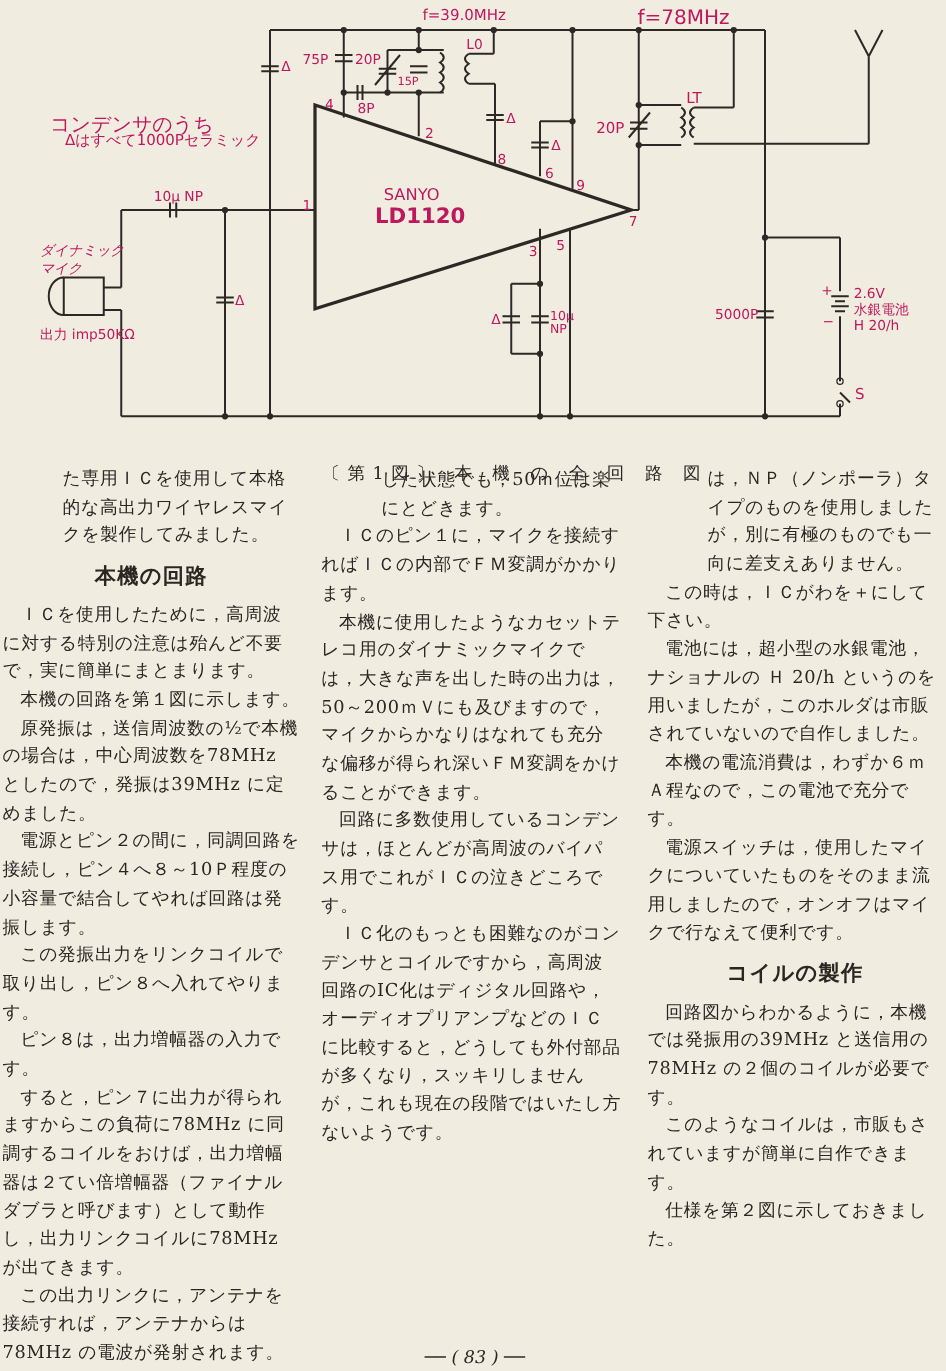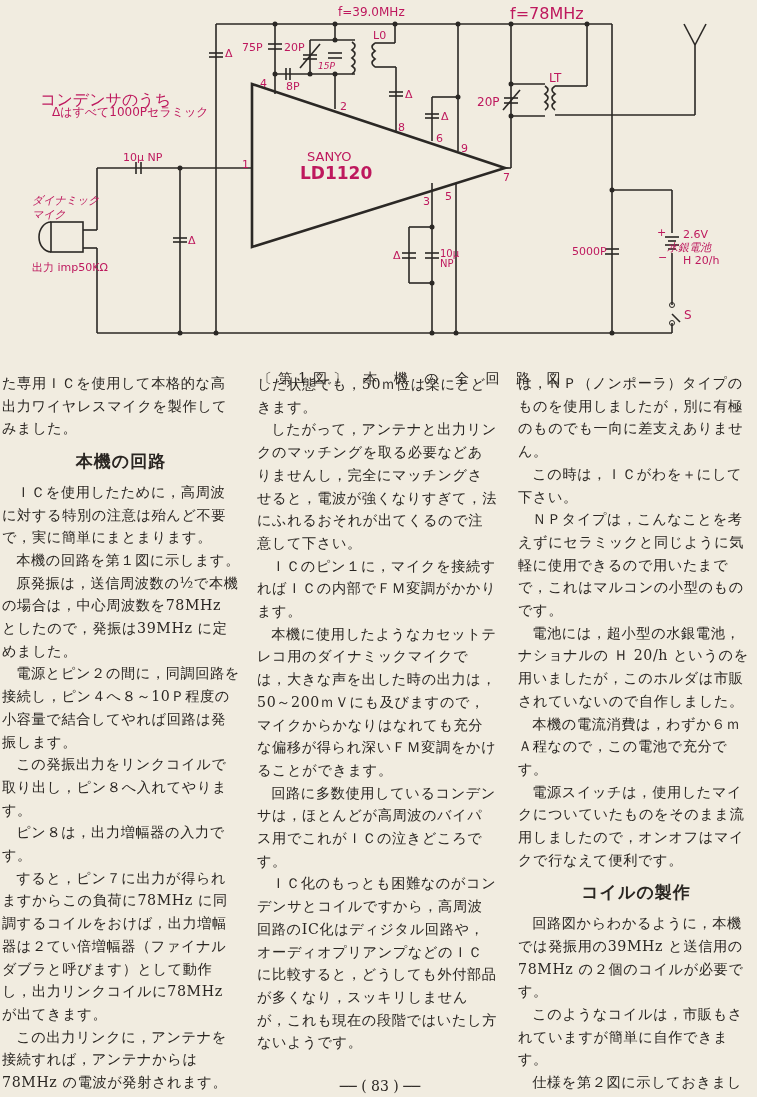--- a/index.html
+++ b/index.html
@@ -9,26 +9,26 @@
     font-family:"DejaVu Serif", serif;
     color:#2a2622;
     position:relative;
   }
   .figure { position:absolute; left:0; top:0; width:757px; height:370px; }
   .figure svg { position:absolute; left:0; top:0; }
   .fig-label { position:absolute; font-family:"DejaVu Sans", sans-serif; color:#be185d; white-space:nowrap; line-height:1; }
   .caption { position:absolute; left:258px; top:346px; font-size:14px; letter-spacing:6px; white-space:nowrap;margin-top:24px; }
   .col { position:absolute; top:372px; font-size:14.2px; line-height:22.7px; letter-spacing:0.6px; }
   .col p { margin:0; text-indent:1em; }
-  .col p.cont { text-indent:0; }
+  .col p.cont { text-indent:0;margin-left:48px; }
   .col h2 { margin:10px 0 8px 0; font-family:"DejaVu Sans", sans-serif; font-weight:bold; font-size:17px; text-align:center; letter-spacing:1px; }
   .col1 { left:2px; width:238px; }
   .col2 { left:257px; width:240px; top:373px; }
   .col3 { left:518px; width:236px; }
-  .pagenum { position:absolute; left:300px; top:1078px; width:160px; text-align:center; font-size:14px; }
+  .pagenum { position:absolute; left:300px; top:1078px; width:160px; text-align:center; font-size:14px;font-style:italic; }
 </style>
 </head>
 <body>
 
 <div class="figure">
   <svg width="757" height="345" viewBox="0 0 757 345">
     <g stroke="#2b2825" stroke-width="1.6" fill="none">
 
       <line x1="216" y1="24" x2="612" y2="24"></line>
       <line x1="612" y1="24" x2="612" y2="190"></line>
@@ -161,36 +161,36 @@
 
   <span class="fig-label" style="left:40px;top:92px;font-size:16px;">コンデンサのうち</span>
   <span class="fig-label" style="left:52px;top:106px;font-size:12px;">Δはすべて1000Pセラミック</span>
   <span class="fig-label" style="left:338px;top:6px;font-size:12px;">f=39.0MHz</span>
   <span class="fig-label" style="left:510px;top:6px;font-size:16px;">f=78MHz</span>
   <span class="fig-label" style="left:307px;top:150px;font-size:13px;">SANYO</span>
   <span class="fig-label" style="left:300px;top:165px;font-size:17px;font-weight:bold;">LD1120</span>
   <span class="fig-label" style="left:225px;top:48px;font-size:11px;">Δ</span>
   <span class="fig-label" style="left:242px;top:42px;font-size:11px;">75P</span>
   <span class="fig-label" style="left:284px;top:42px;font-size:11px;">20P</span>
-  <span class="fig-label" style="left:318px;top:62px;font-size:9px;font-style:italic;">15P</span>
+  <span class="fig-label" style="left:318px;top:62px;font-size:9px;">15P</span>
   <span class="fig-label" style="left:286px;top:81px;font-size:11px;">8P</span>
   <span class="fig-label" style="left:373px;top:30px;font-size:11px;">L0</span>
   <span class="fig-label" style="left:549px;top:72px;font-size:12px;">LT</span>
   <span class="fig-label" style="left:477px;top:96px;font-size:12px;">20P</span>
   <span class="fig-label" style="left:405px;top:89px;font-size:11px;">Δ</span>
   <span class="fig-label" style="left:441px;top:111px;font-size:11px;">Δ</span>
   <span class="fig-label" style="left:123px;top:152px;font-size:11px;">10μ NP</span>
   <span class="fig-label" style="left:188px;top:235px;font-size:11px;">Δ</span>
   <span class="fig-label" style="left:393px;top:250px;font-size:11px;">Δ</span>
   <span class="fig-label" style="left:440px;top:249px;font-size:10px;width:20px;white-space:normal;">10μ NP</span>
   <span class="fig-label" style="left:572px;top:246px;font-size:11px;">5000P</span>
   <span class="fig-label" style="left:657px;top:227px;font-size:11px;">+</span>
   <span class="fig-label" style="left:658px;top:252px;font-size:11px;">−</span>
   <span class="fig-label" style="left:683px;top:229px;font-size:11px;">2.6V</span>
-  <span class="fig-label" style="left:667px;top:242px;font-size:11px;font-style:italic;">水銀電池</span>
+  <span class="fig-label" style="left:683px;top:242px;font-size:11px;">水銀電池</span>
   <span class="fig-label" style="left:683px;top:255px;font-size:11px;">H 20/h</span>
   <span class="fig-label" style="left:684px;top:309px;font-size:12px;">S</span>
   <span class="fig-label" style="left:32px;top:195px;font-size:11px;font-style:italic;">ダイナミック</span>
   <span class="fig-label" style="left:32px;top:209px;font-size:11px;font-style:italic;">マイク</span>
   <span class="fig-label" style="left:32px;top:262px;font-size:11px;">出力 imp50KΩ</span>
   <span class="fig-label" style="left:242px;top:159px;font-size:11px;">1</span>
   <span class="fig-label" style="left:340px;top:101px;font-size:11px;">2</span>
   <span class="fig-label" style="left:423px;top:196px;font-size:11px;">3</span>
   <span class="fig-label" style="left:260px;top:78px;font-size:11px;">4</span>
   <span class="fig-label" style="left:445px;top:191px;font-size:11px;">5</span>
@@ -211,32 +211,30 @@
   <p>電源とピン２の間に，同調回路を接続し，ピン４へ８～10Ｐ程度の小容量で結合してやれば回路は発振します。</p>
   <p>この発振出力をリンクコイルで取り出し，ピン８へ入れてやります。</p>
   <p>ピン８は，出力増幅器の入力です。</p>
   <p>すると，ピン７に出力が得られますからこの負荷に78MHz に同調するコイルをおけば，出力増幅器は２てい倍増幅器（ファイナルダブラと呼びます）として動作し，出力リンクコイルに78MHz が出てきます。</p>
   <p>この出力リンクに，アンテナを接続すれば，アンテナからは78MHz の電波が発射されます。</p>
   <p>アンテナと言っても，50～100cm程のリード線で良く，セットを胸のポケットに入れて，この線をダラリとたら</p>
 </div>
 
 <div class="col col2">
   <p class="cont">した状態でも，50ｍ位は楽にとどきます。</p>
-  <p>したがって，アンテナと出力リンクのマッチングを取る必要などありませんし，完全にマッチングさせると，電波が強くなりすぎて，法にふれるおそれが出てくるので注意して下さい。</p>
   <p>ＩＣのピン１に，マイクを接続すればＩＣの内部でＦＭ変調がかかります。</p>
   <p>本機に使用したようなカセットテレコ用のダイナミックマイクでは，大きな声を出した時の出力は，50～200ｍＶにも及びますので，マイクからかなりはなれても充分な偏移が得られ深いＦＭ変調をかけることができます。</p>
   <p>回路に多数使用しているコンデンサは，ほとんどが高周波のバイパス用でこれがＩＣの泣きどころです。</p>
   <p>ＩＣ化のもっとも困難なのがコンデンサとコイルですから，高周波回路のIC化はディジタル回路や，オーディオプリアンプなどのＩＣに比較すると，どうしても外付部品が多くなり，スッキリしませんが，これも現在の段階ではいたし方ないようです。</p>
 
 </div>
 
 <div class="col col3">
   <p class="cont">は，ＮＰ（ノンポーラ）タイプのものを使用しましたが，別に有極のものでも一向に差支えありません。</p>
   <p>この時は，ＩＣがわを＋にして下さい。</p>
-  <p>ＮＰタイプは，こんなことを考えずにセラミックと同じように気軽に使用できるので用いたまでで，これはマルコンの小型のものです。</p>
   <p>電池には，超小型の水銀電池，ナショナルの Ｈ 20/h というのを用いましたが，このホルダは市販されていないので自作しました。</p>
   <p>本機の電流消費は，わずか６ｍＡ程なので，この電池で充分です。</p>
   <p>電源スイッチは，使用したマイクについていたものをそのまま流用しましたので，オンオフはマイクで行なえて便利です。</p>
   <h2>コイルの製作</h2>
   <p>回路図からわかるように，本機では発振用の39MHz と送信用の78MHz の２個のコイルが必要です。</p>
   <p>このようなコイルは，市販もされていますが簡単に自作できます。</p>
   <p>仕様を第２図に示しておきました。</p>
 
 </div>
 

